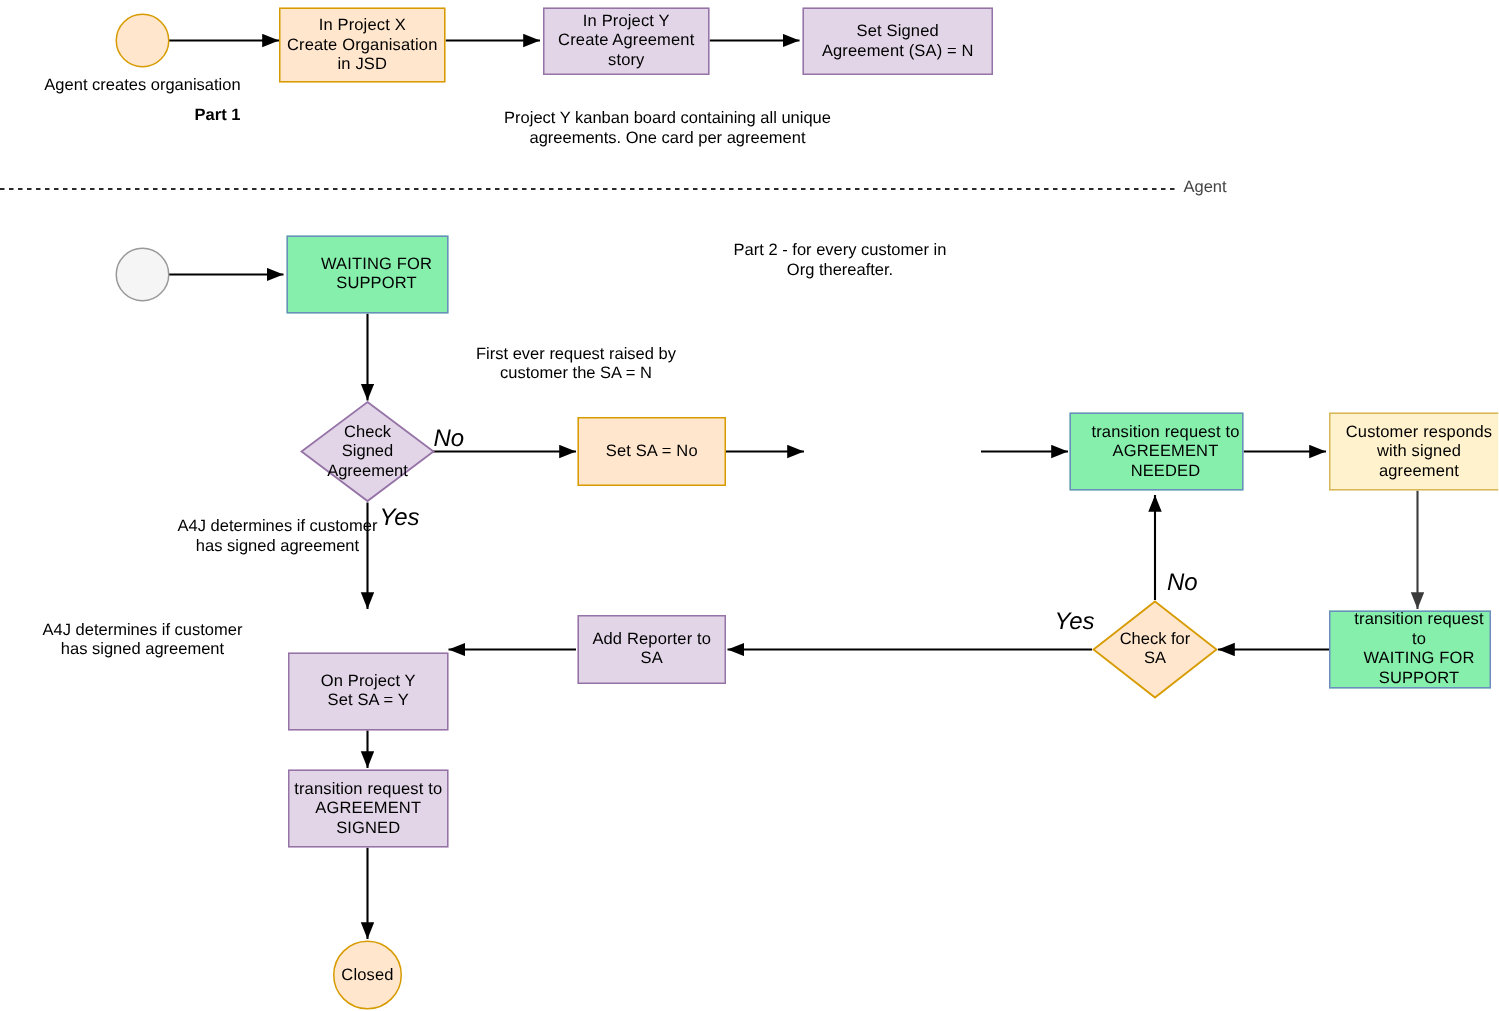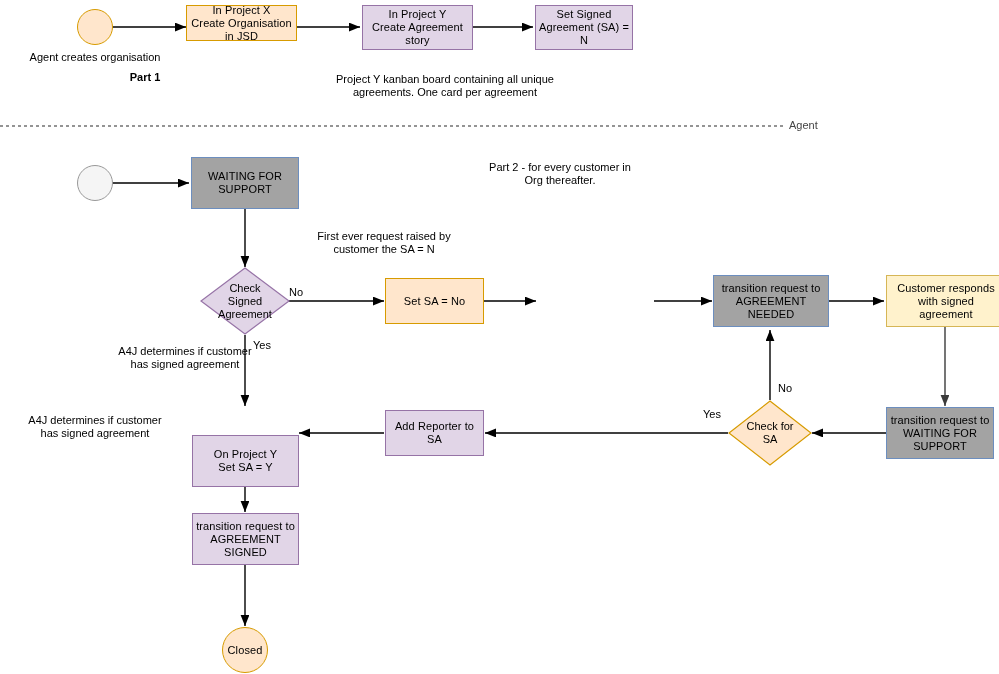--- a/index.html
+++ b/index.html
@@ -38,21 +38,21 @@
     letter-spacing: 0.1px;
     white-space: pre-line;
     z-index: 2;
   }
   .box {
     border-width: 1px;
     border-style: solid;
   }
   .fill-orange  { background: #ffe6cc; border-color: #d79b00; }
   .fill-purple  { background: #e1d5e7; border-color: #9673a6; }
-  .fill-blue    { background: #a3a3a3; border-color: #6c8ebf; }
+  .fill-blue    { background: #86efac; border-color: #6c8ebf; padding-left: 12px; }
   .fill-yellow  { background: #fff2cc; border-color: #d6b656; }
   .fill-gray    { background: #f5f5f5; border-color: #999999; }
   .circle { border-radius: 50%; border-width: 1px; border-style: solid; }
   .diamond-wrap {
     position: absolute;
     display: flex;
     align-items: center;
     justify-content: center;
     z-index: 2;
   }
@@ -74,26 +74,27 @@
     font-size: 11px;
     line-height: 13px;
     text-align: center;
     white-space: pre-line;
     color: #000000;
     z-index: 3;
   }
   .anno.bold { font-weight: bold; }
   .edge-label {
     position: absolute;
-    font-size: 11px;
+    font-size: 16px;
     line-height: 13px;
     color: #000000;
     background: transparent;
     z-index: 3;
     white-space: nowrap;
+    font-style: italic;
   }
   .divider-label {
     position: absolute;
     font-size: 11px;
     color: #444444;
     z-index: 3;
   }
 </style>
 </head>
 <body>
@@ -129,29 +130,29 @@
       <path d="M245,335 L245,406"></path>
       <path d="M245,460 L245,512"></path>
       <path d="M245,565 L245,626"></path>
     </g>
 
     <line x1="0" y1="126" x2="783" y2="126" stroke="#2b2b2b" stroke-width="1.2" stroke-dasharray="3,3"></line>
   </svg>
 
   <div class="node circle fill-orange" style="left:77px; top:9px; width:36px; height:36px;"></div>
 
-  <div class="node box fill-orange" style="left:186px; top:5px; width:111px; height:36px;">In Project X
+  <div class="node box fill-orange" style="left:186px; top:5px; width:111px; height:50px;">In Project X
 Create Organisation
 in JSD</div>
 
   <div class="node box fill-purple" style="left:362px; top:5px; width:111px; height:45px;">In Project Y
 Create Agreement
 story</div>
 
-  <div class="node box fill-purple" style="left:535px; top:5px; width:98px; height:45px;">Set Signed
+  <div class="node box fill-purple" style="left:535px; top:5px; width:127px; height:45px;">Set Signed
 Agreement (SA) = N</div>
 
   <div class="anno" style="left:5px; top:51px; width:180px;">Agent creates organisation</div>
 
   <div class="anno bold" style="left:100px; top:71px; width:90px;">Part 1</div>
 
   <div class="anno" style="left:320px; top:73px; width:250px;">Project Y kanban board containing all unique
 agreements. One card per agreement</div>
 
   <div class="divider-label" style="left:789px; top:119px;">Agent</div>

